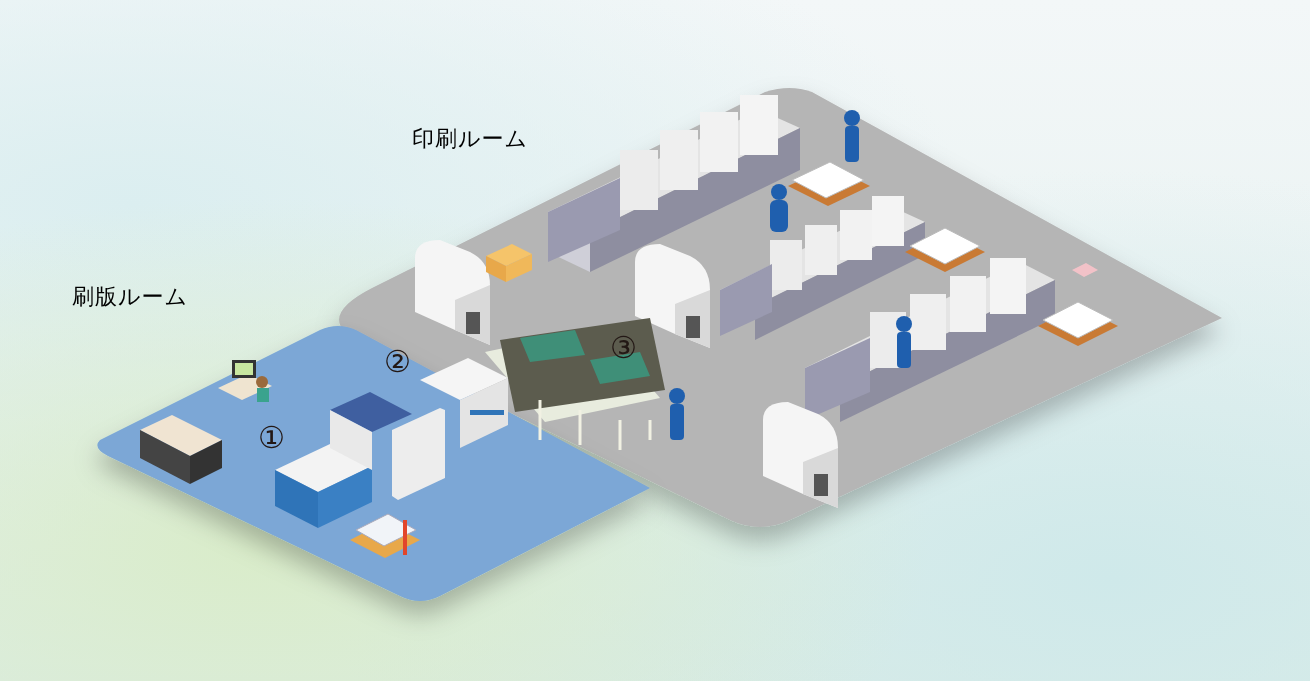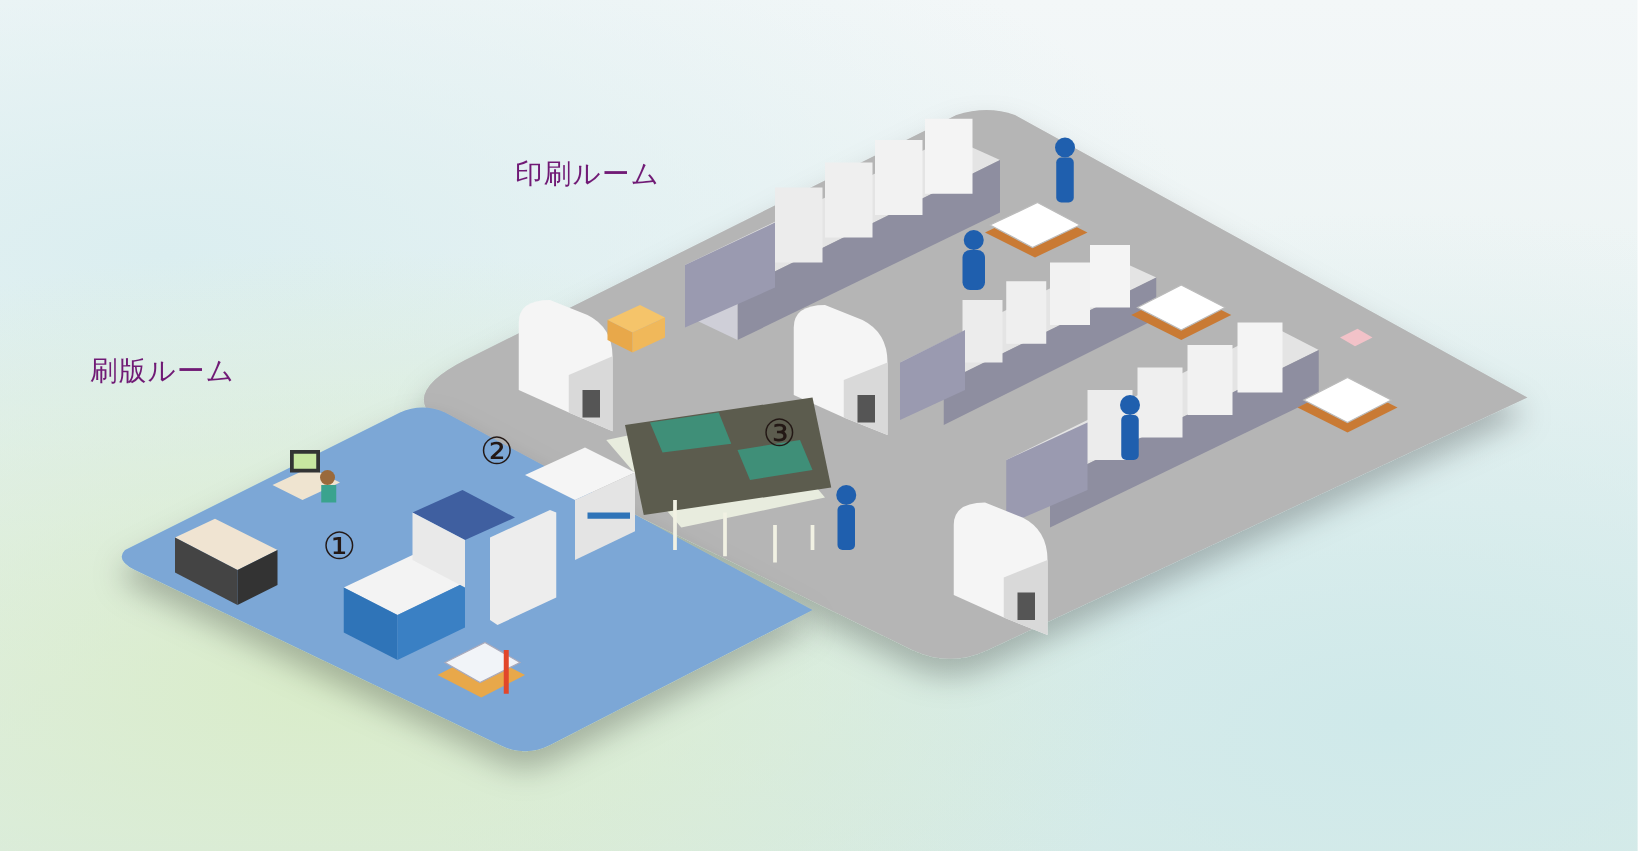--- a/index.html
+++ b/index.html
@@ -4,21 +4,21 @@
 <style>
   html,body{margin:0;padding:0;}
   body{width:1310px;height:681px;overflow:hidden;position:relative;
     background:
       radial-gradient(ellipse at 20% 80%, #d9ecc9 0%, rgba(217,236,201,0) 45%),
       radial-gradient(ellipse at 85% 85%, #cfe9ea 0%, rgba(207,233,234,0) 50%),
       radial-gradient(ellipse at 10% 30%, #dbeef0 0%, rgba(219,238,240,0) 50%),
       linear-gradient(180deg,#f3f7f8 0%,#e8f2f1 60%,#dcece6 100%);
     font-family:"DejaVu Sans","Liberation Sans",sans-serif;}
   #scene{position:absolute;left:0;top:0;}
-  .label{position:absolute;font-size:22px;color:#701a75;letter-spacing:1px;}
+  .label{position:absolute;font-size:22px;color:#000000;letter-spacing:1px;}
   .num{position:absolute;font-size:30px;color:#231815;font-family:"DejaVu Sans",sans-serif;}
 </style>
 </head>
 <body>
 
 <svg id="scene" width="1310" height="681" viewBox="0 0 1310 681">
   <defs>
     <filter id="shadow" x="-20%" y="-20%" width="140%" height="160%">
       <feDropShadow dx="0" dy="14" stdDeviation="12" flood-color="#000" flood-opacity="0.25"></feDropShadow>
     </filter>

